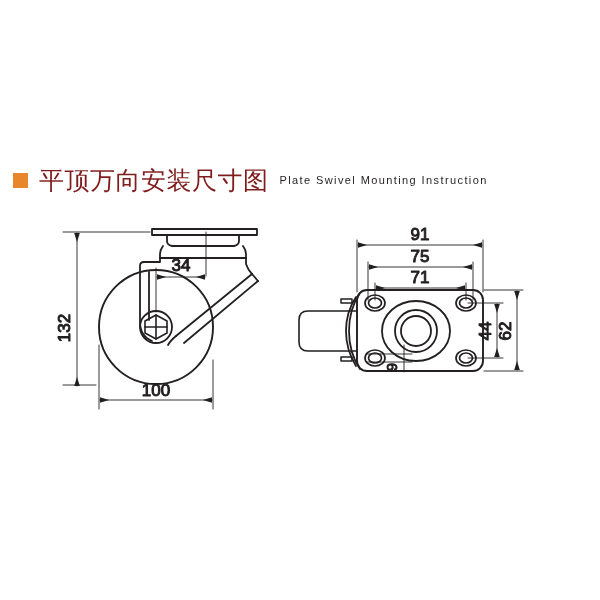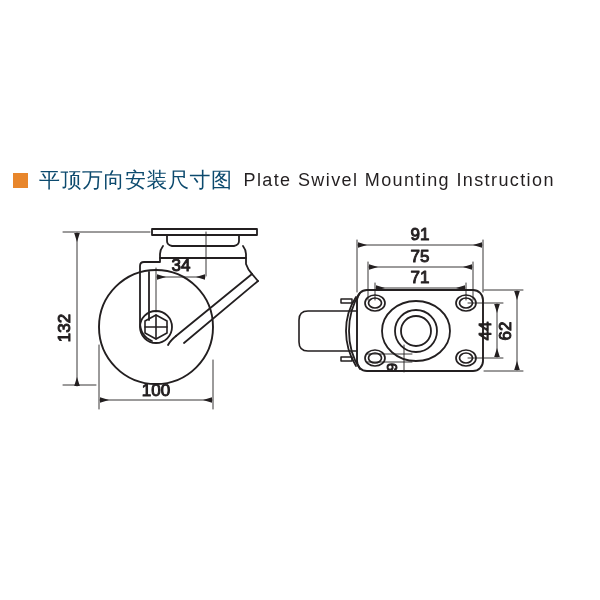--- a/index.html
+++ b/index.html
@@ -29,29 +29,29 @@
     height: 28px;
   }
   .title-marker {
     width: 15px;
     height: 15px;
     background: #e8862b;
     margin-right: 11px;
     flex: 0 0 auto;
   }
   .title-cn {
-    font-size: 21px;
-    color: #0c4a6e;
+    font-size: 25px;
+    color: #7f1d1d;
     letter-spacing: 0.5px;
     font-family: "DejaVu Sans", sans-serif;
     white-space: nowrap;
     line-height: 1;
   }
   .title-en {
-    font-size: 18px;
+    font-size: 11px;
     color: #231f20;
     margin-left: 11px;
     white-space: nowrap;
     letter-spacing: 1.4px;
     line-height: 1;
   }
   svg.drawing {
     position: absolute;
     left: 0;
     top: 0;

